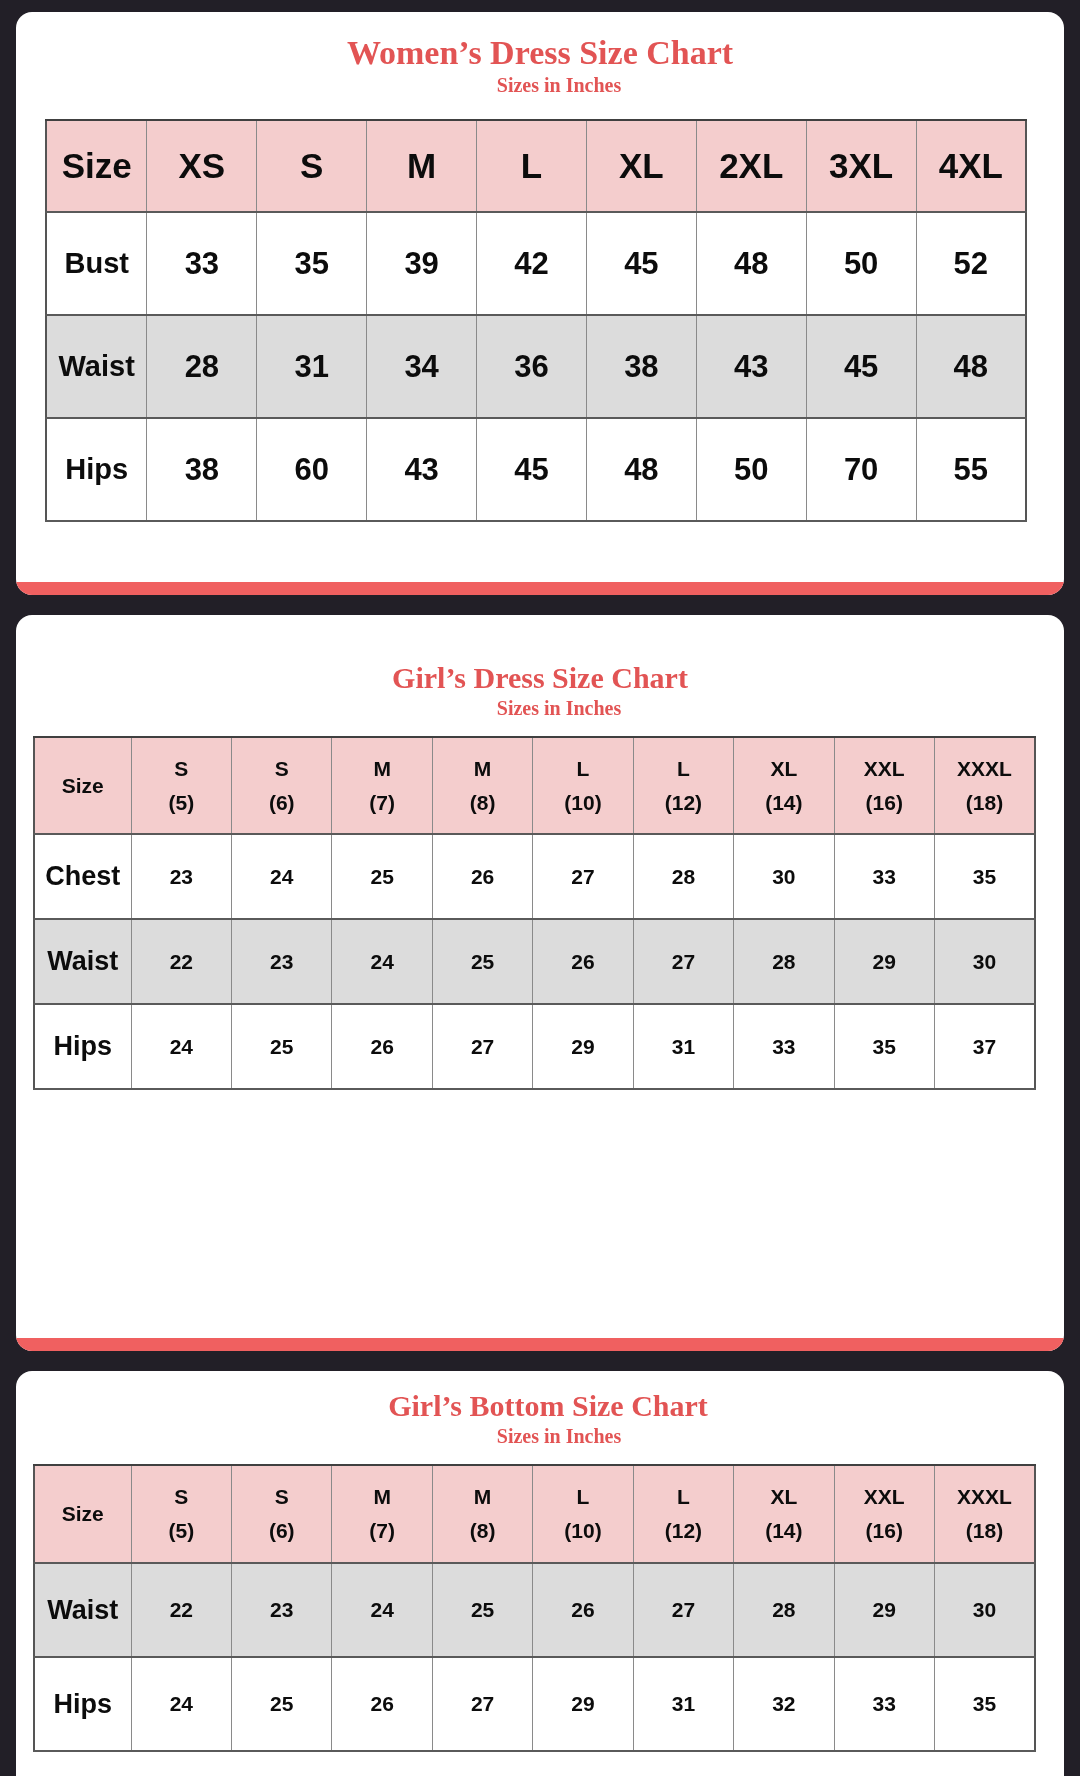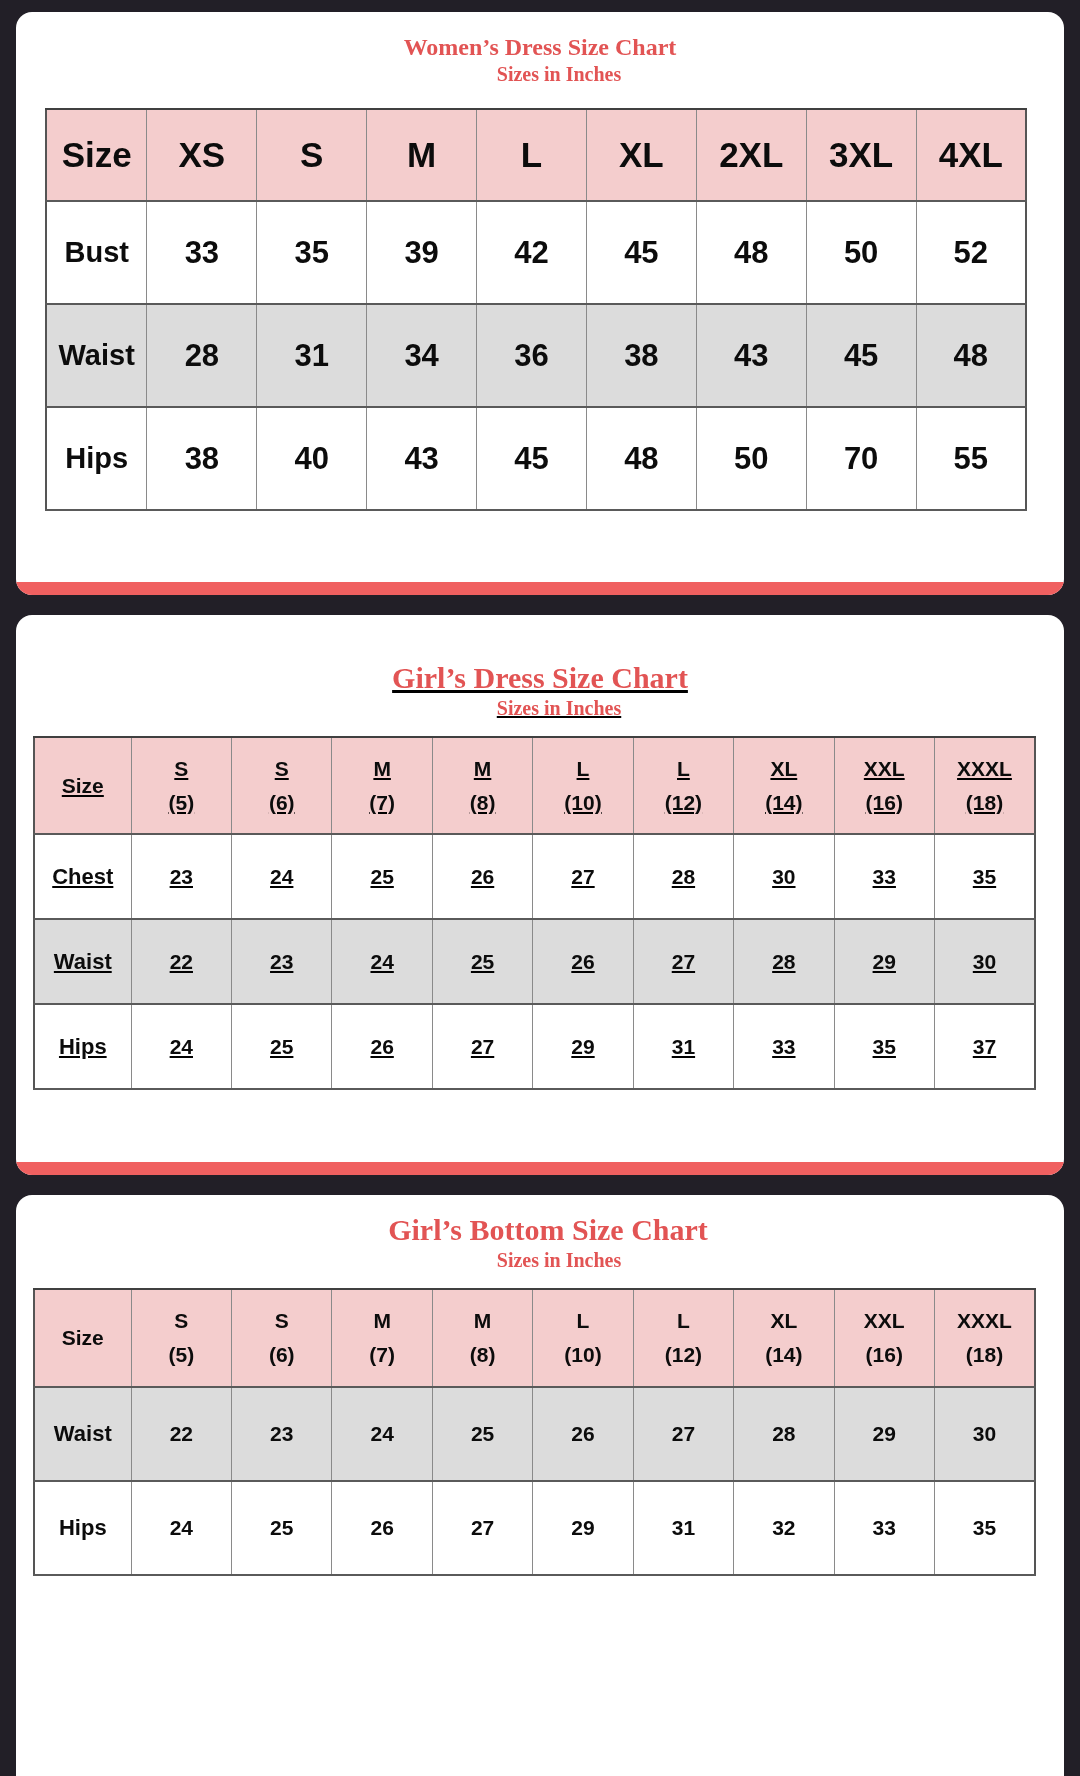--- a/index.html
+++ b/index.html
@@ -23,28 +23,28 @@
   }
   .card {
     background: #ffffff;
     border-radius: 16px;
     overflow: hidden;
     display: flex;
     flex-direction: column;
     flex: none;
   }
   .card-1 { height: 583px; }
-  .card-2 { height: 560px; text-decoration: underline; }
+  .card-2 { height: 736px; }
   .card-3 { height: 640px; }
   .card-title {
     font-family: "Liberation Serif", serif;
     font-weight: bold;
     color: #e25454;
     text-align: center;
-    font-size: 24px;
+    font-size: 34px;
     line-height: 1.1;
     margin: 22px 0 0 0;
   }
   .card-2 .card-title { margin-top: 46px; font-size: 30px; }
   .card-3 .card-title { margin-top: 18px; font-size: 30px; padding-left: 16px; }
   .card-subtitle {
     font-family: "Liberation Serif", serif;
     font-weight: bold;
     color: #e25454;
     text-align: center;
@@ -77,21 +77,21 @@
   .t1 .row-label { font-size: 29px; }
   .t1 col.c-label { width: 10.3%; }
 
   
   .t2, .t3 { margin: 16px 28px 0 17px; width: calc(100% - 45px); }
   .t2 .head-row th { height: 95px; }
   .t3 .head-row th { height: 96px; }
   .t2 td { height: 83px; }
   .t3 td { height: 92px; }
   .t2 th, .t2 td, .t3 th, .t3 td { font-size: 21px; }
-  .t2 .row-label, .t3 .row-label { font-size: 22px; }
+  .t2 .row-label, .t3 .row-label { font-size: 27px; }
   .t2 col.c-label, .t3 col.c-label { width: 9.7%; }
   .hline { line-height: 1.6; }
   .hline:empty { display: none; }
 
   .accent-strip {
     margin-top: auto;
     height: 13px;
     flex: none;
     background: #f06060;
   }
@@ -146,21 +146,21 @@
         <td>34</td>
         <td>36</td>
         <td>38</td>
         <td>43</td>
         <td>45</td>
         <td>48</td>
       </tr>
       <tr class="plain">
         <td class="row-label">Hips</td>
         <td>38</td>
-        <td>40</td>
+        <td>60</td>
         <td>43</td>
         <td>45</td>
         <td>48</td>
         <td>50</td>
         <td>70</td>
         <td>55</td>
       </tr>
     </tbody>
       </table>
     <div class="accent-strip"></div>

